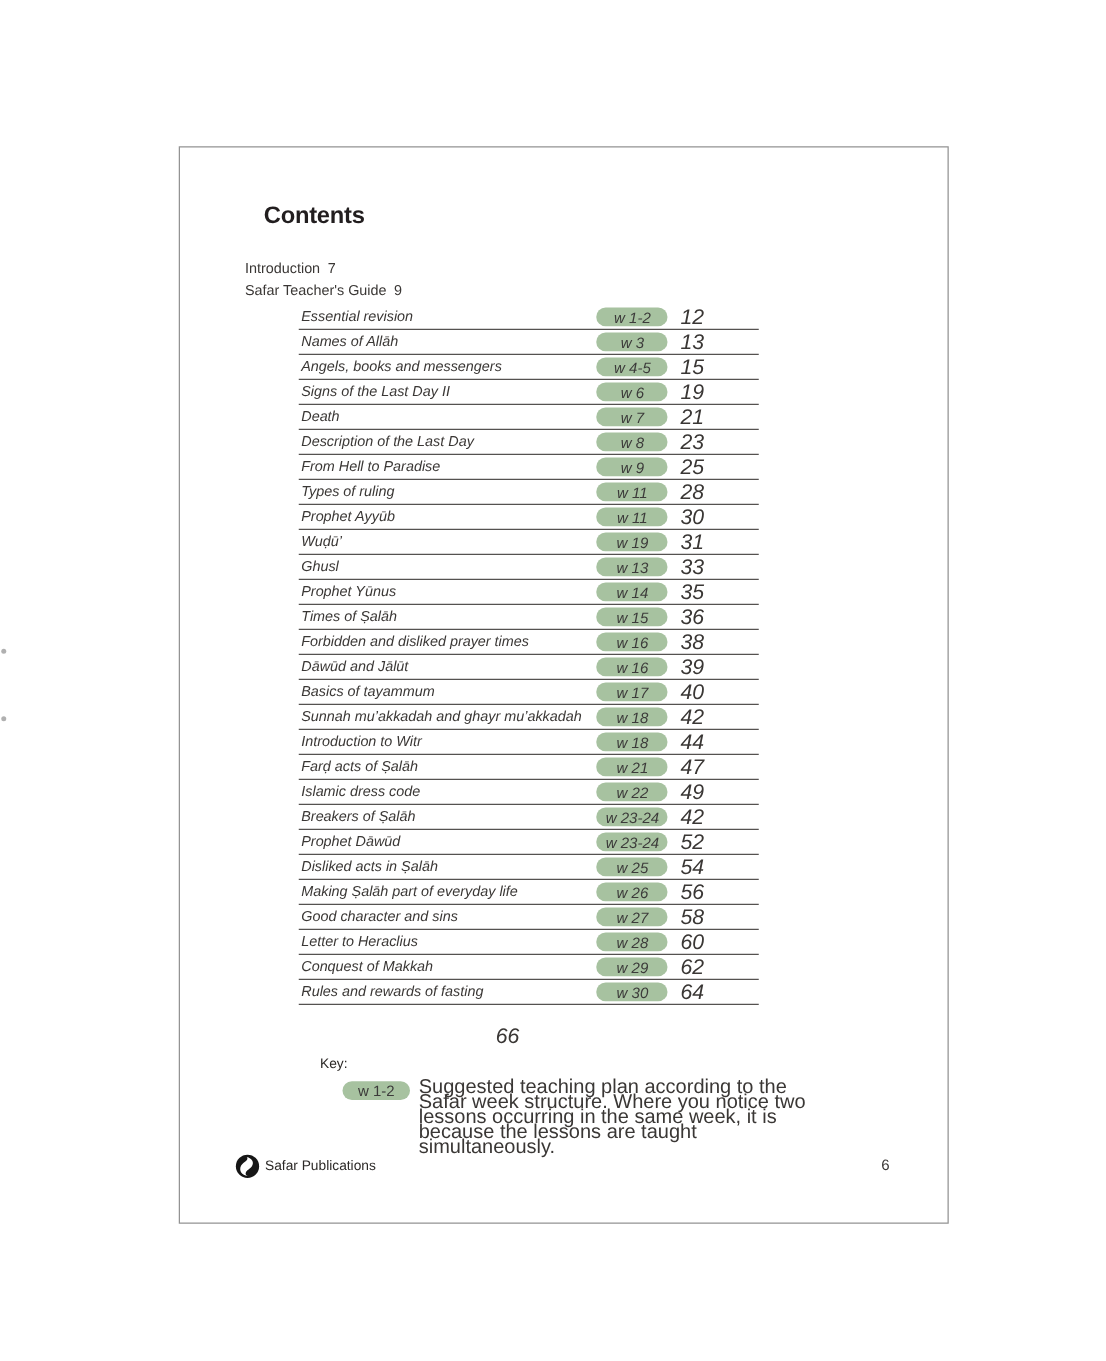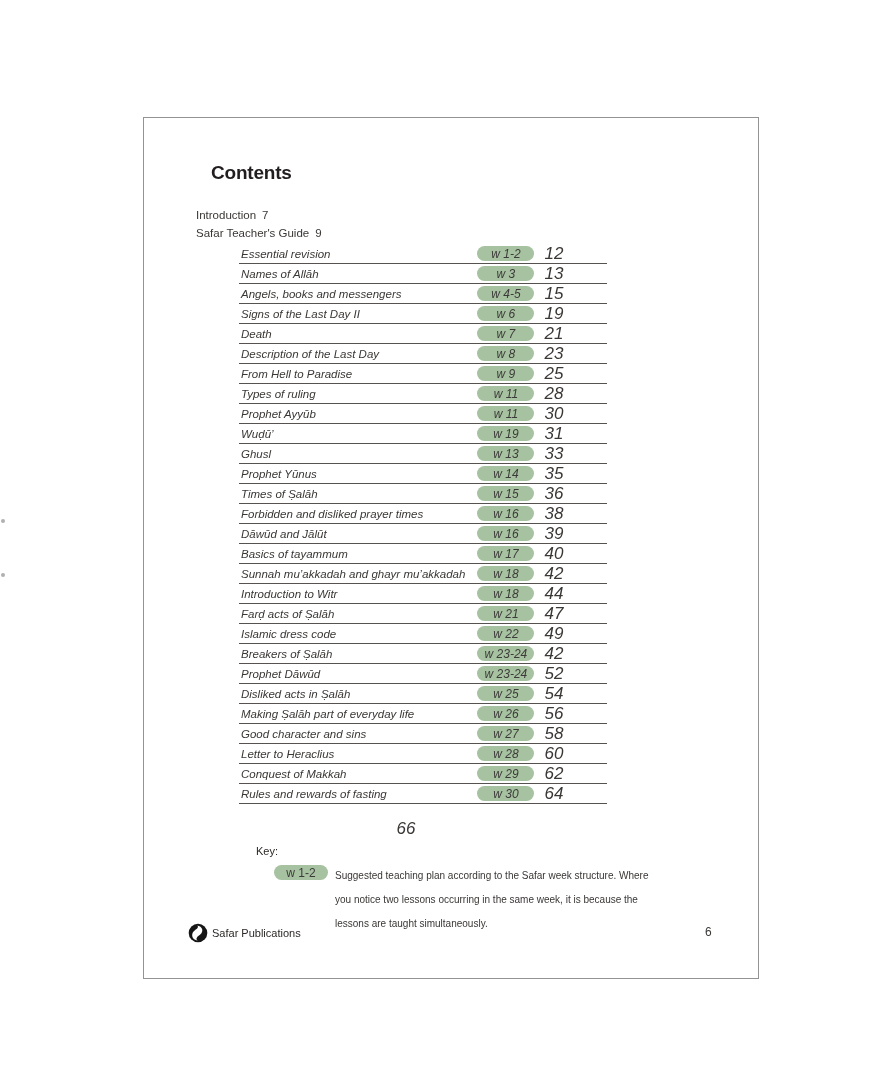--- a/index.html
+++ b/index.html
@@ -33,21 +33,21 @@
     font-size:12px;color:#3c3b3a;flex:none;
   }
   .rb{width:57px;}
   .rb.empty{visibility:hidden;}
   .rp{width:73px;padding-left:10px;box-sizing:border-box;font-size:17px;color:#3a3735;}
 
   .key{position:absolute;left:112px;top:727px;}
   .key-label{font-size:11px;font-weight:400;color:#2c2927;}
   .key-row{display:flex;margin-top:7px;}
   .key-badge{width:54px;margin-left:18px;margin-top:1px;}
-  .key-text{width:324px;margin:0 0 0 7px;font-size:10px;line-height:24px;color:#3a3735;}
+  .key-text{width:324px;margin:0 0 0 7px;font-size:16px;line-height:12px;color:#3a3735;}
 
   .footer-logo{position:absolute;left:44px;top:805px;width:20px;height:20px;}
   .footer-name{position:absolute;left:68px;top:809px;font-size:11px;color:#2c2927;}
   .footer-page{position:absolute;left:561px;top:807px;font-size:12px;color:#3a3735;}
 </style>
 </head>
 <body>
 
 <span class="edge-dot d1"></span>
 <span class="edge-dot d2"></span>

